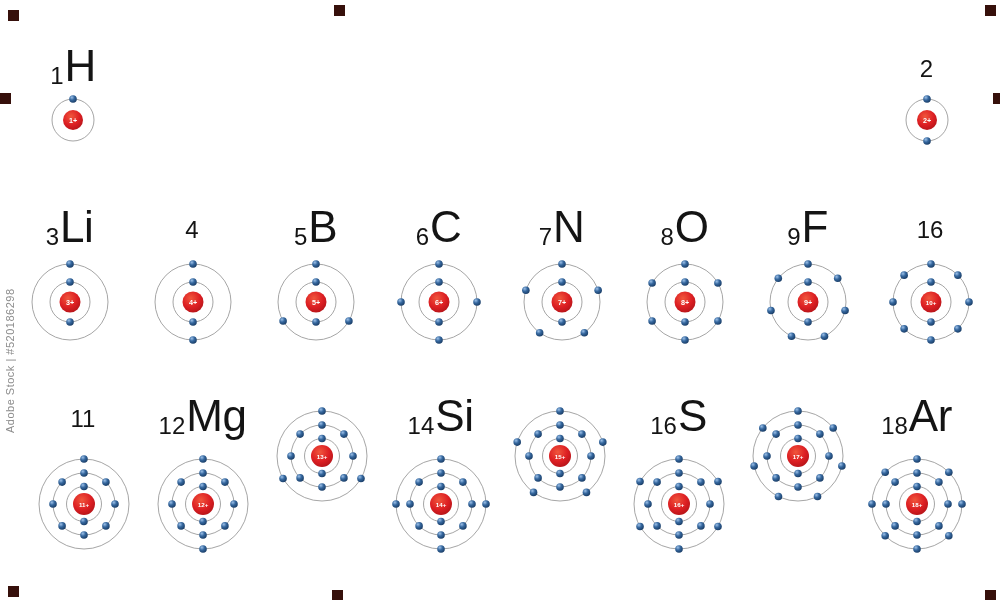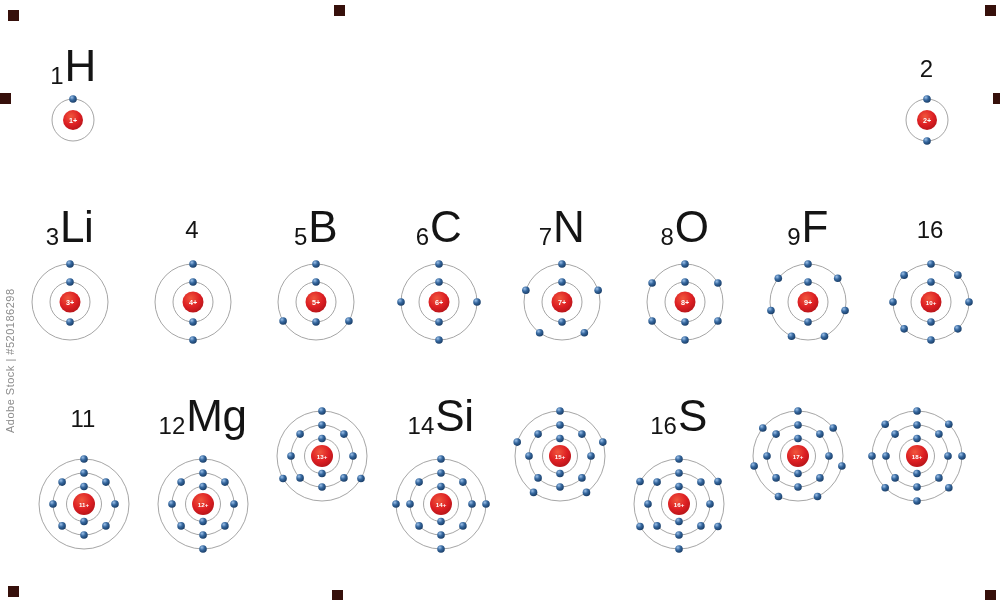--- a/index.html
+++ b/index.html
@@ -403,20 +403,24 @@
           <circle cx="50.00" cy="5.00" r="3.8" fill="url(#electronGrad)"></circle>
           <circle cx="85.18" cy="21.94" r="3.8" fill="url(#electronGrad)"></circle>
           <circle cx="93.87" cy="60.01" r="3.8" fill="url(#electronGrad)"></circle>
           <circle cx="69.52" cy="90.54" r="3.8" fill="url(#electronGrad)"></circle>
           <circle cx="30.48" cy="90.54" r="3.8" fill="url(#electronGrad)"></circle>
           <circle cx="6.13" cy="60.01" r="3.8" fill="url(#electronGrad)"></circle>
           <circle cx="14.82" cy="21.94" r="3.8" fill="url(#electronGrad)"></circle>
         </svg>
       </div>
       <div class="cell">
+        <div class="el-label">
+          <span class="el-num">18</span>
+          <span class="el-sym">Ar</span>
+        </div>
         <svg width="100" height="100" viewBox="0 0 100 100" class="atom">
           <circle cx="50" cy="50" r="17.5" fill="none" stroke="#a6a6a6" stroke-width="1"></circle>
           <circle cx="50" cy="50" r="31" fill="none" stroke="#a6a6a6" stroke-width="1"></circle>
           <circle cx="50" cy="50" r="45" fill="none" stroke="#a6a6a6" stroke-width="1"></circle>
           <circle cx="50" cy="50" r="11" fill="url(#nucleusGrad)"></circle>
           <text x="50" y="50" text-anchor="middle" dominant-baseline="central" fill="#ffffff" font-size="6.2" font-weight="bold" font-family="&quot;Liberation Sans&quot;, sans-serif">18+</text>
           <circle cx="50.00" cy="32.50" r="3.8" fill="url(#electronGrad)"></circle>
           <circle cx="50.00" cy="67.50" r="3.8" fill="url(#electronGrad)"></circle>
           <circle cx="50.00" cy="19.00" r="3.8" fill="url(#electronGrad)"></circle>
           <circle cx="71.92" cy="28.08" r="3.8" fill="url(#electronGrad)"></circle>

